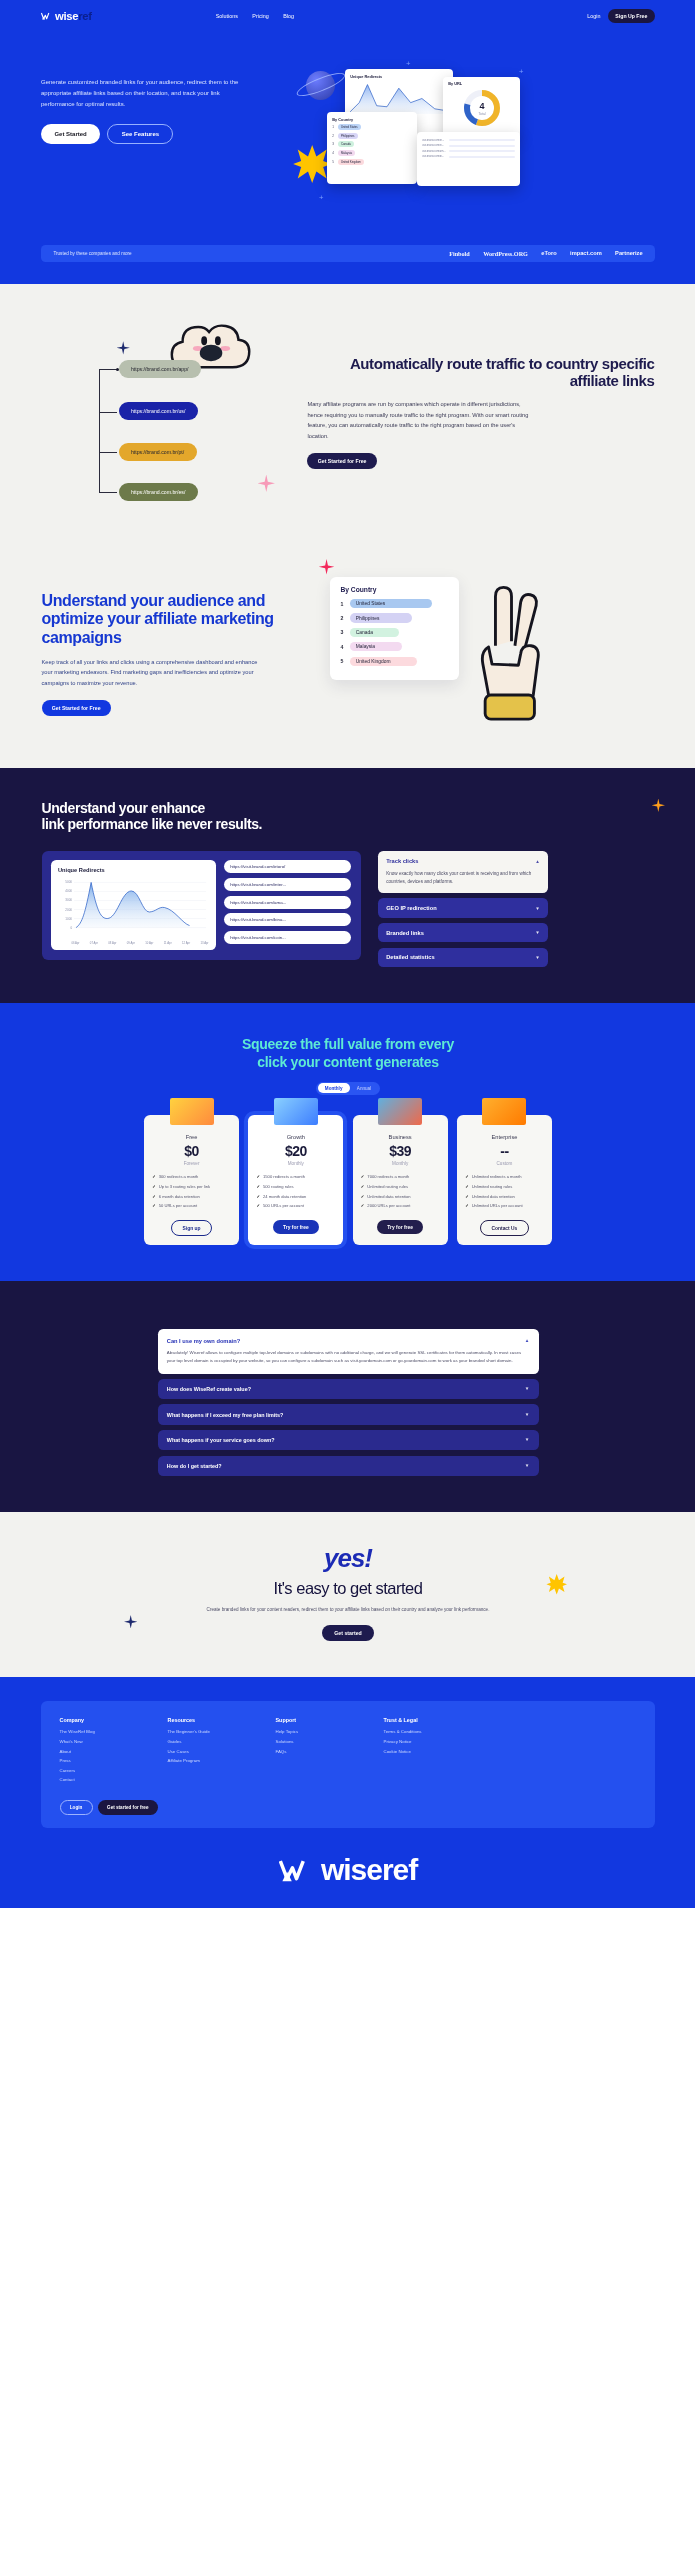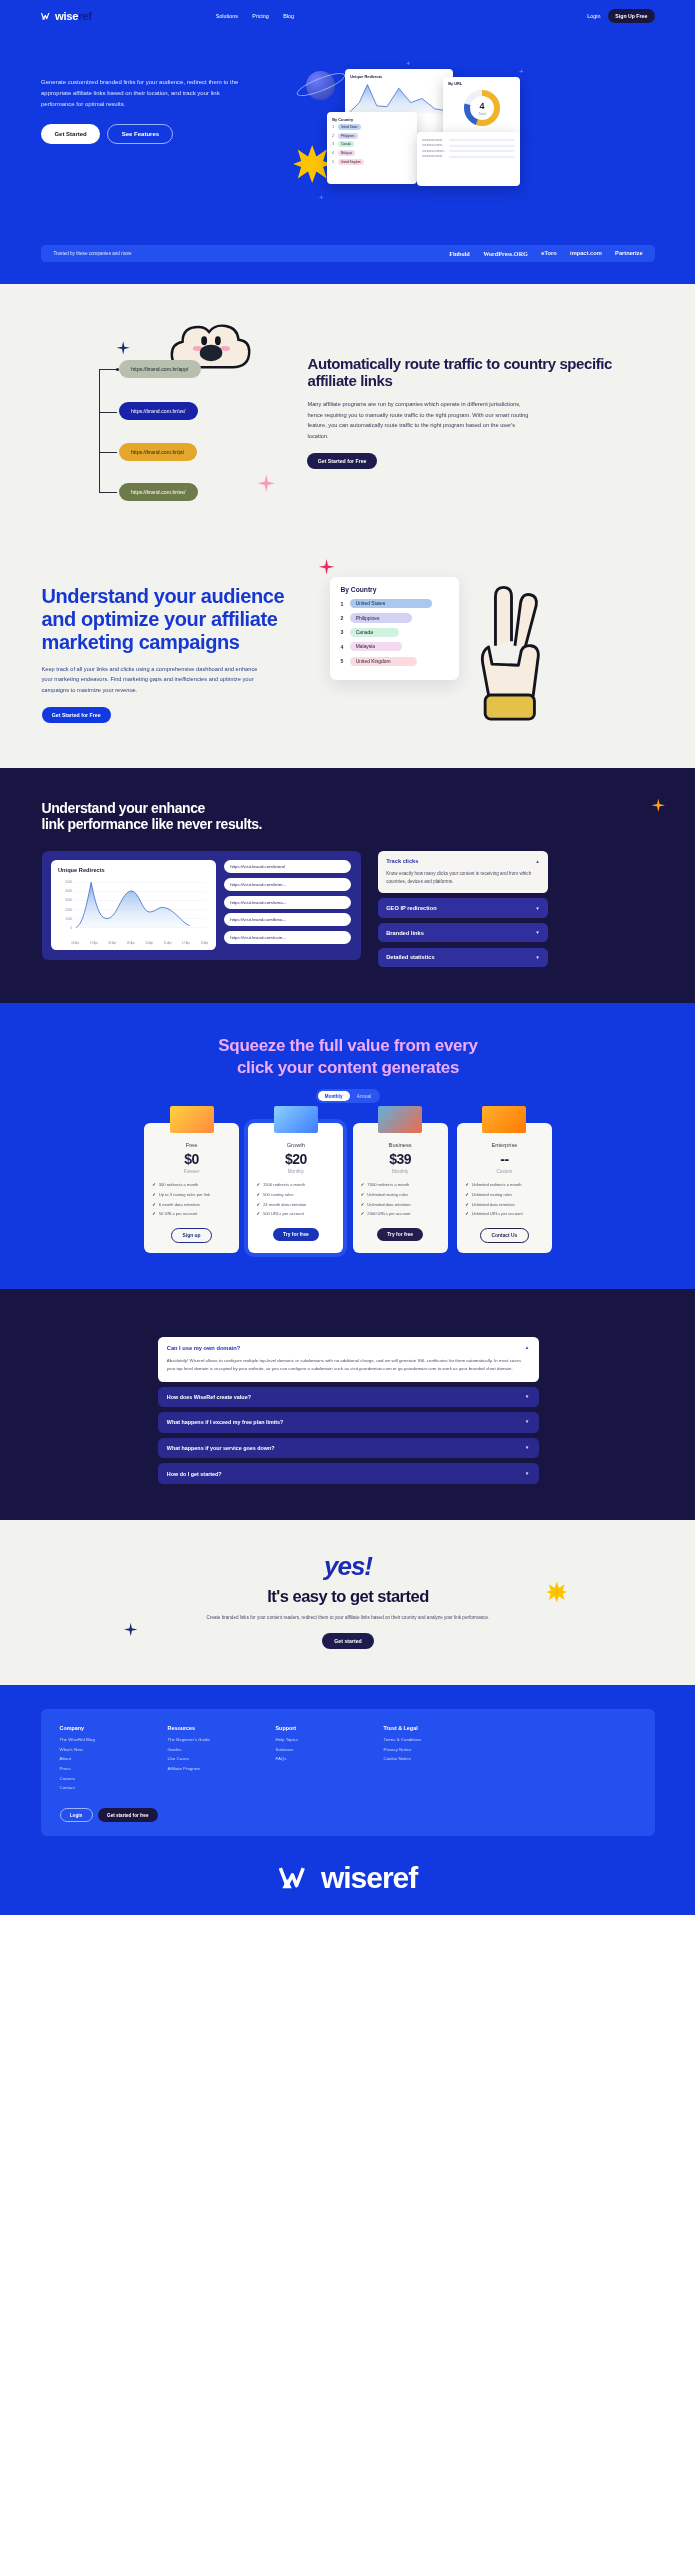--- a/index.html
+++ b/index.html
@@ -111,29 +111,29 @@
   .c2 { left: 77px; top: 82px; background: #1a23a8; color: #fff; }
   .c3 { left: 77px; top: 123px; background: #e3a72b; color: #24242e; }
   .c4 { left: 77px; top: 163px; background: #6d7a4a; color: #fff; }
   .tree-line {
     position: absolute; left: 57px; top: 49px; width: 0.5px; height: 124px; background: #2b2b3c;
   }
   .tree-arm { position: absolute; left: 57px; width: 18.5px; height: 0.5px; background: #2b2b3c; }
   .dot { position: absolute; width: 3.6px; height: 3.6px; border-radius: 50%; background: #1b1b2e; }
   .star4 { position: absolute; width: 13.4px; height: 13.4px;
     clip-path: polygon(50% 0,59% 41%,100% 50%,59% 59%,50% 100%,41% 59%,0 50%,41% 41%); }
-  .h2-dark { font-size: 15px; line-height: 1.16; font-weight: 700; color: #1e1b4e; letter-spacing: -0.4px; }
+  .h2-dark { font-size: 15px; line-height: 1.16; font-weight: 700; color: #1e1b4e; letter-spacing: -0.4px; text-align: right; }
   .p-dark { margin-top: 9.3px; font-size: 5.7px; line-height: 1.85; color: #3a3a55; max-width: 222px; }
   .btn-navy {
     margin-top: 11.3px; background: #1e1b4e; color: #fff; border: none; border-radius: 9.3px;
     padding: 5.2px 10.3px; font-size: 5.2px; font-weight: 700; cursor: pointer;
   }
 
   
-  .h2-blue { font-size: 20px; line-height: 1.16; font-weight: 700; color: #1638d1; letter-spacing: -0.4px; }
+  .h2-blue { font-size: 16px; line-height: 1.16; font-weight: 700; color: #1638d1; letter-spacing: -0.4px; }
   .p-blue { margin-top: 9.3px; font-size: 5.7px; line-height: 1.85; color: #2d3f86; max-width: 216px; }
   .btn-blue {
     margin-top: 11.3px; background: #1238e0; color: #fff; border: none; border-radius: 9.3px;
     padding: 5.2px 10.3px; font-size: 5.2px; font-weight: 700; cursor: pointer;
   }
   .country-card {
     background: #fff; border-radius: 6.2px; padding: 9.3px 10.3px; width: 129px;
     box-shadow: 0 5.2px 15.5px rgba(30,30,70,.10);
   }
   .cc-title { font-size: 6.7px; font-weight: 700; color: #1e1b4e; margin-bottom: 6.2px; }
@@ -162,21 +162,21 @@
   .acc-q-open { font-size: 5.7px; font-weight: 700; color: #2f2f9c; display: flex; justify-content: space-between; align-items: center; }
   .acc-a { margin-top: 5.2px; font-size: 4.6px; line-height: 1.75; color: #4a4a64; }
   .acc-closed {
     background: #2f2f9e; border-radius: 5.2px; padding: 6.7px 8.2px; color: #fff;
     font-size: 5.7px; font-weight: 700; display: flex; justify-content: space-between; align-items: center;
   }
   .chev { font-size: 4.6px; opacity: .85; }
 
   
   .sec-pricing { background: #1238e0; padding: 32px 41px 36px; text-align: center; }
-  .pricing-h2 { font-size: 17px; line-height: 1.3; font-weight: 700; color: #f0abfc; letter-spacing: -0.3px; }
+  .pricing-h2 { font-size: 14px; line-height: 1.3; font-weight: 700; color: #5eead4; letter-spacing: -0.3px; }
   .toggle-wrap { margin: 10.3px auto 0; display: inline-flex; background: #2a55f2; border-radius: 7.7px; padding: 1.5px; }
   .tg { font-size: 4.6px; padding: 2.6px 7.2px; border-radius: 6.2px; color: #cfdaff; cursor: pointer; border: none; background: transparent; }
   .tg.active { background: #fff; color: #1238e0; font-weight: 700; }
   .cards { display: flex; gap: 9.3px; justify-content: center; margin-top: 20.6px; }
   .pcard {
     background: #f7f7f4; border-radius: 6.2px; width: 95px; padding: 10.3px 8.2px 9.3px;
     position: relative; text-align: center;
   }
   .pcard.featured { background: #fff; box-shadow: 0 0 0 4.1px #2450ef; }
   .pthumb {
@@ -206,21 +206,21 @@
     background: #2a2a8e; border-radius: 5.2px; padding: 7.2px 9.3px; color: #fff;
     font-size: 5.4px; font-weight: 700; display: flex; justify-content: space-between;
   }
 
   
   .sec-cta { background: #f2f2ef; padding: 31px 41px 36px; text-align: center; position: relative; }
   .yes-word {
     font-size: 26px; font-weight: 700; color: #1c2bb5; font-style: italic;
     letter-spacing: -1px; display: inline-block;
   }
-  .cta-h2 { font-size: 16.5px; font-weight: 700; color: #15123d; margin-top: 5.2px; letter-spacing: -0.5px; }
+  .cta-h2 { font-size: 16.5px; font-weight: 400; color: #15123d; margin-top: 5.2px; letter-spacing: -0.5px; }
   .cta-p { margin-top: 8.2px; font-size: 4.6px; color: #4c4c66; line-height: 1.8; }
   .btn-cta {
     margin-top: 10.3px; background: #1e1b4e; color: #fff; border: none; border-radius: 9.3px;
     padding: 5.2px 12.4px; font-size: 5.2px; font-weight: 700; cursor: pointer;
   }
   .sun {
     position: absolute; right: 129px; top: 62px; width: 20.6px; height: 20.6px;
     background: #ffc400;
     clip-path: polygon(50% 0,61% 30%,88% 12%,79% 42%,100% 50%,79% 58%,88% 88%,61% 70%,50% 100%,39% 70%,12% 88%,21% 58%,0 50%,21% 42%,12% 12%,39% 30%);
   }

